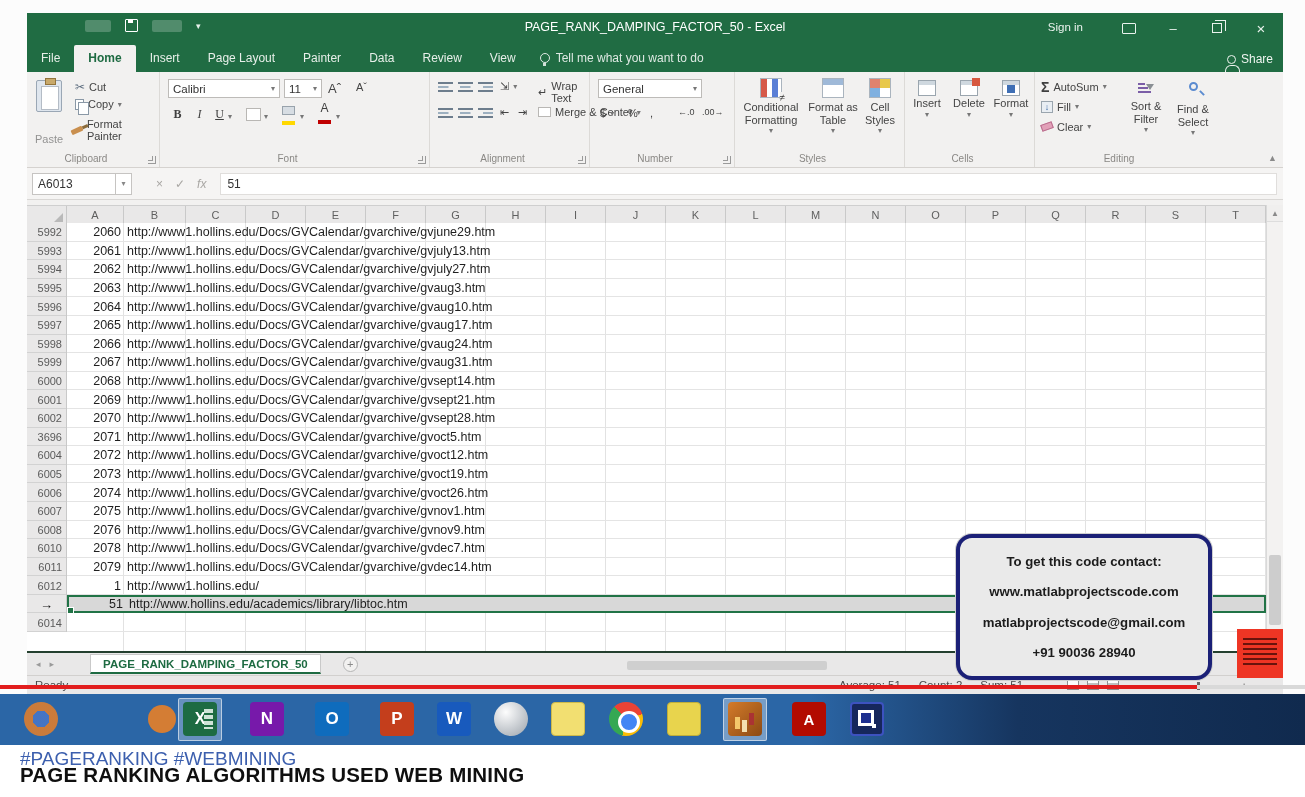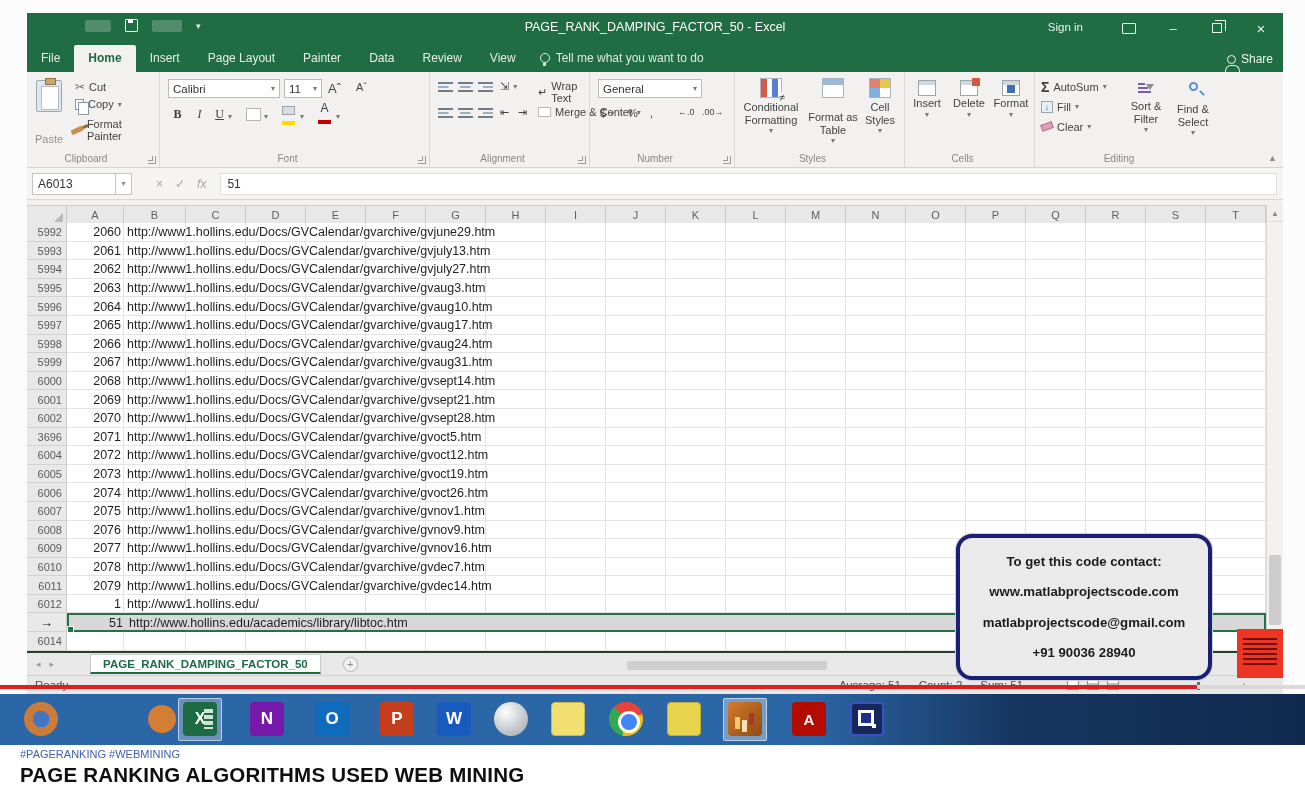--- a/index.html
+++ b/index.html
@@ -180,21 +180,21 @@
   .matlab:before { content:""; position:absolute; left:7px; bottom:7px; width:5px; height:12px; background:#f4c76a; box-shadow:7px 3px 0 #f4e0b0, 14px -4px 0 #a33; }
   .recorder { background:#16275c; border:2px solid #3d52c0; }
   .recorder:before { content:""; position:absolute; left:6px; top:6px; width:16px; height:16px; background:#fff; }
   .recorder:after { content:""; position:absolute; left:9px; top:9px; width:10px; height:10px; background:#1d2f8f; box-shadow:8px 8px 0 -3px #fff; }
   .ball { background:radial-gradient(circle at 35% 30%,#fdfdfd,#9aa2ab); border-radius:50%; }
   .excel-ic { background:#1d6b42; font-size:16px; }
   .excel-ic:before { content:""; position:absolute; right:4px; top:7px; width:9px; height:20px; background:linear-gradient(#cfe3d7 0 4px,#1d6b42 4px 6px,#cfe3d7 6px 10px,#1d6b42 10px 12px,#cfe3d7 12px 16px,#1d6b42 16px 18px,#cfe3d7 18px); }
 
   
   #footer { position:absolute; left:0; top:745px; width:1305px; height:52px; background:#fff; }
-  #hashtags { position:absolute; left:20px; top:3px; font-size:11px; color:#3c5fae; }
+  #hashtags { position:absolute; left:20px; top:3px; font-size:19px; color:#3c5fae; }
   #vidtitle { position:absolute; left:20px; top:18px; font-size:20.5px; font-weight:bold; color:#0f0f0f; letter-spacing:.2px; }
 </style>
 </head>
 <body>
 
 <div id="video">
   <div id="excel">
 
     <div id="titlebar">
       <div class="qat">
@@ -329,21 +329,21 @@
       </div>
 
       <div class="group" style="left:708px;width:170px">
         <div class="abs bigbtn" style="left:4px;top:6px">
           <span class="cf-ic"></span>
           <span style="margin-top:3px">Conditional Formatting</span>
             <span class="dd">▾</span>
         </div>
         <div class="abs bigbtn" style="left:66px;top:6px">
           <span class="fat-ic"></span>
-          <span style="margin-top:13px">Format as Table</span>
+          <span style="margin-top:3px">Format as Table</span>
             <span class="dd">▾</span>
         </div>
         <div class="abs bigbtn" style="left:122px;top:6px;width:46px">
           <span class="cs-ic"></span>
           <span style="margin-top:3px">Cell Styles</span>
             <span class="dd">▾</span>
         </div>
         <div class="glabel">Styles</div>
       </div>
 
@@ -572,27 +572,20 @@
             </div>
           </div>
           <div class="grow">
             <div class="rowhdr">6008</div>
             <div class="rowcells">
               <span class="ca">2076</span>
               <span class="cb">http://www1.hollins.edu/Docs/GVCalendar/gvarchive/gvnov9.htm</span>
             </div>
           </div>
           <div class="grow">
-            <div class="rowhdr">6009</div>
-            <div class="rowcells">
-              <span class="ca">2077</span>
-              <span class="cb">http://www1.hollins.edu/Docs/GVCalendar/gvarchive/gvnov16.htm</span>
-            </div>
-          </div>
-          <div class="grow">
             <div class="rowhdr">6010</div>
             <div class="rowcells">
               <span class="ca">2078</span>
               <span class="cb">http://www1.hollins.edu/Docs/GVCalendar/gvarchive/gvdec7.htm</span>
             </div>
           </div>
           <div class="grow">
             <div class="rowhdr">6011</div>
             <div class="rowcells">
               <span class="ca">2079</span>

